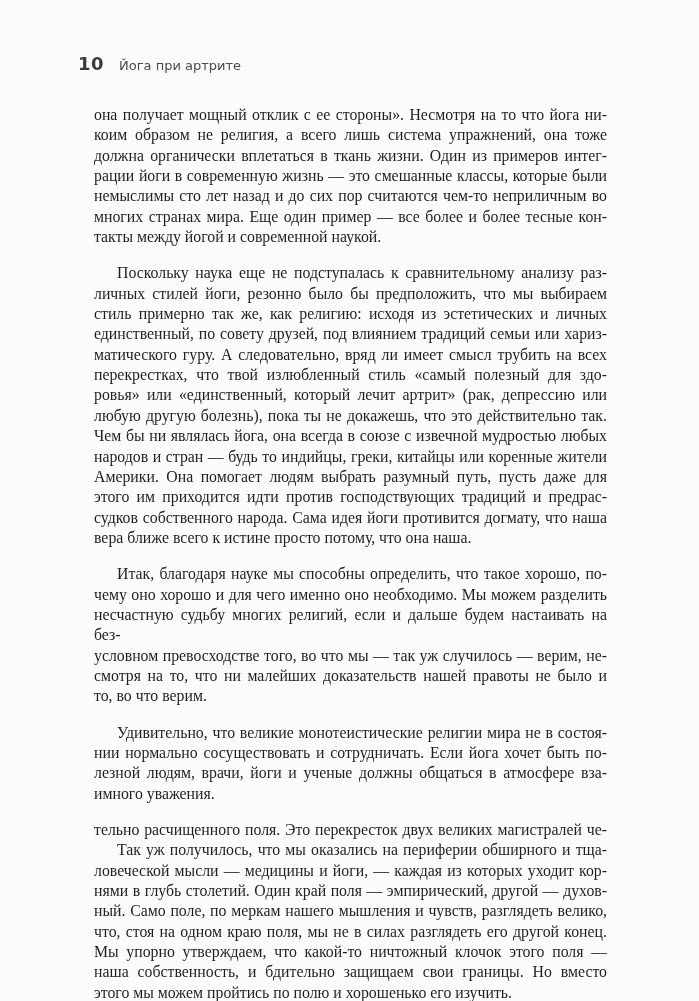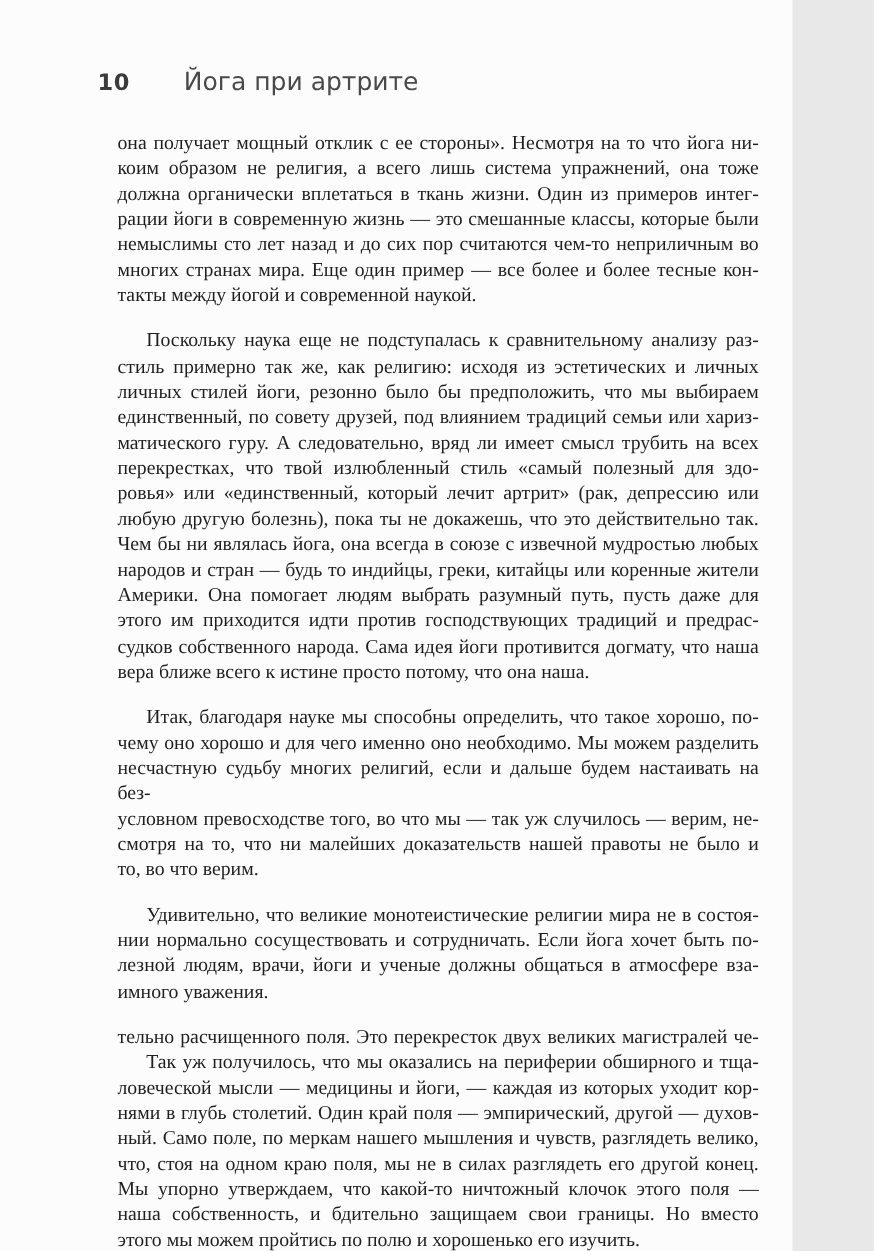--- a/index.html
+++ b/index.html
@@ -2,21 +2,21 @@
 <html><head>
 <meta charset="utf-8">
 <style>
   html, body {
     margin: 0;
     padding: 0;
     background: #e8e8e8;
   }
   .page {
     position: relative;
-    width: 634px;
+    width: 699px;
     height: 1001px;
     background: #fcfcfc;
     overflow: hidden;
     font-family: "Liberation Serif", "DejaVu Serif", serif;
     color: #1f1f1f;
     text-decoration: underline;
   }
   .running-head {
     position: absolute;
     left: 78px;
@@ -27,24 +27,23 @@
     gap: 15px;
     font-family: "DejaVu Sans", "Liberation Sans", sans-serif;
   }
   .page-number {
     font-size: 18px;
     font-weight: 700;
     color: #3b3b3b;
     letter-spacing: 0.5px;
   }
   .chapter-title {
-    font-size: 20px;
+    font-size: 13px;
     font-weight: 400;
     color: #4a4a4a;
-    margin-left: 28px;
   }
   .page-body {
     position: absolute;
     left: 78px;
     top: 89px;
     width: 545px;
   }
   .paragraph {
     margin: 16px;
   }
@@ -78,22 +77,22 @@
         <div class="line">она получает мощный отклик с ее стороны». Несмотря на то что йога ни-</div>
         <div class="line">коим образом не религия, а всего лишь система упражнений, она тоже</div>
         <div class="line">должна органически вплетаться в ткань жизни. Один из примеров интег-</div>
         <div class="line">рации йоги в современную жизнь — это смешанные классы, которые были</div>
         <div class="line">немыслимы сто лет назад и до сих пор считаются чем-то неприличным во</div>
         <div class="line">многих странах мира. Еще один пример — все более и более тесные кон-</div>
         <div class="line last">такты между йогой и современной наукой.</div>
       </div>
       <div class="paragraph">
         <div class="line indent">Поскольку наука еще не подступалась к сравнительному анализу раз-</div>
+        <div class="line">личных стилей йоги, резонно было бы предположить, что мы выбираем</div>
         <div class="line">стиль примерно так же, как религию: исходя из эстетических и личных</div>
-        <div class="line">личных стилей йоги, резонно было бы предположить, что мы выбираем</div>
         <div class="line">единственный, по совету друзей, под влиянием традиций семьи или хариз-</div>
         <div class="line">матического гуру. А следовательно, вряд ли имеет смысл трубить на всех</div>
         <div class="line">перекрестках, что твой излюбленный стиль «самый полезный для здо-</div>
         <div class="line">ровья» или «единственный, который лечит артрит» (рак, депрессию или</div>
         <div class="line">любую другую болезнь), пока ты не докажешь, что это действительно так.</div>
         <div class="line">Чем бы ни являлась йога, она всегда в союзе с извечной мудростью любых</div>
         <div class="line">народов и стран — будь то индийцы, греки, китайцы или коренные жители</div>
         <div class="line">Америки. Она помогает людям выбрать разумный путь, пусть даже для</div>
         <div class="line">этого им приходится идти против господствующих традиций и предрас-</div>
         <div class="line">судков собственного народа. Сама идея йоги противится догмату, что наша</div>

